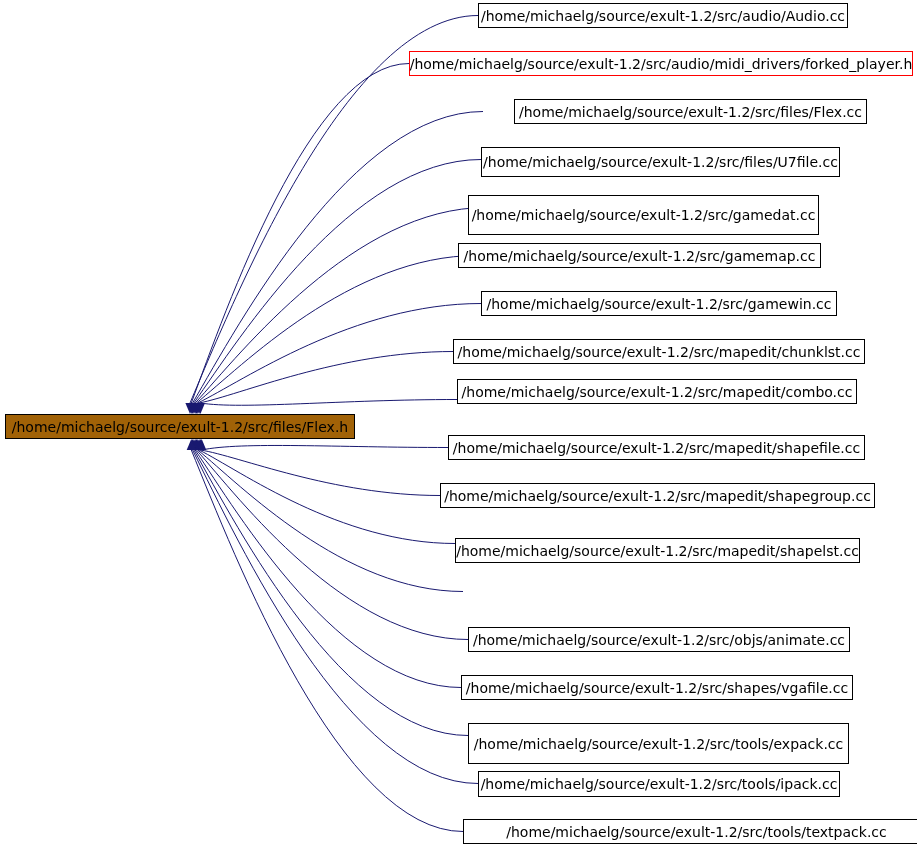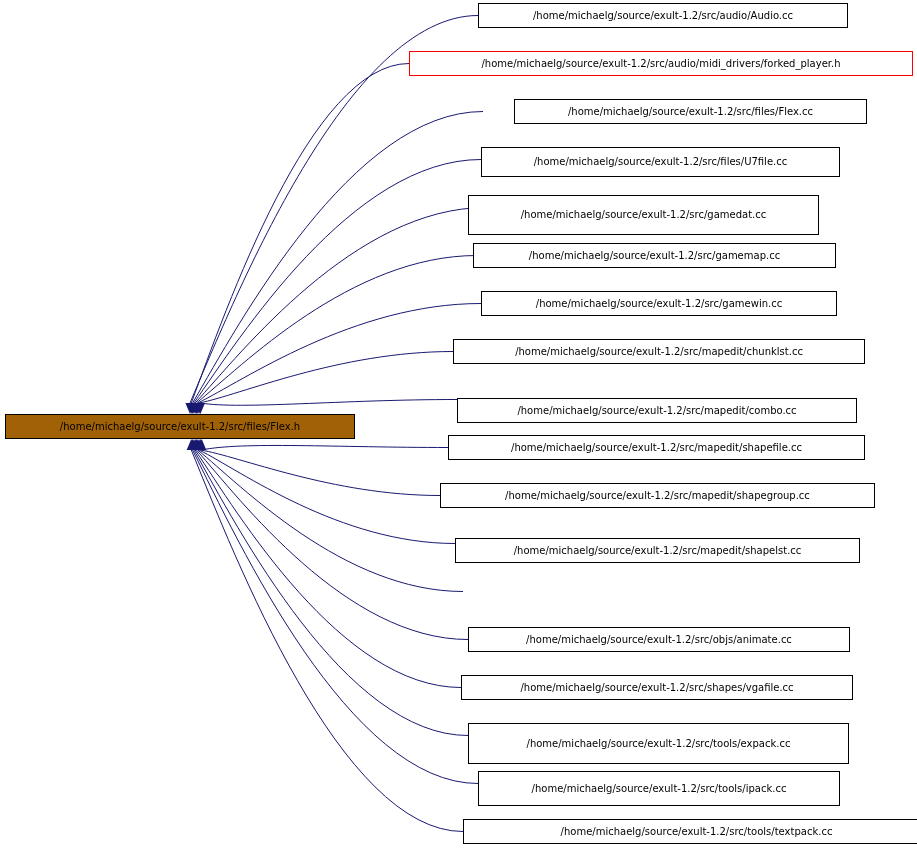--- a/index.html
+++ b/index.html
@@ -31,21 +31,21 @@
   .node.root{
     background:#a16207;
     border:1px solid #000000;
   }
   .node.highlight{
     border:1px solid #ff0000;
   }
   .node .lbl{
     display:block;
     padding:0 6px;
-    font-size:10px;
+    font-size:14px;
     color:#000000;
   }
 </style>
 </head>
 <body>
 
 <div id="graph">
   <svg id="edges" viewBox="0 0 917 851" width="917" height="851" xmlns="http://www.w3.org/2000/svg">
       <path d="M478,15.5 C348.4,15.5 236.07999999999998,294.45 190,403" fill="none" stroke="#191970" stroke-width="1"></path>
       <polygon points="190,414 185.4,403 194.6,403" fill="#191970"></polygon>
@@ -95,49 +95,49 @@
     </div>
     <div class="node" style="left: 483px; top: 99px; width: 353px; height: 25px; margin-left: 31px;">
       <span class="lbl">/home/michaelg/source/exult-1.2/src/files/Flex.cc</span>
     </div>
     <div class="node" style="left: 481px; top: 147px; width: 359px; height: 30px;">
       <span class="lbl">/home/michaelg/source/exult-1.2/src/files/U7file.cc</span>
     </div>
     <div class="node" style="left: 468px; top: 195px; width: 351px; height: 40px;">
       <span class="lbl">/home/michaelg/source/exult-1.2/src/gamedat.cc</span>
     </div>
-    <div class="node" style="left: 473px; top: 243px; width: 363px; height: 25px;">
+    <div class="node" style="left: 458px; top: 243px; width: 363px; height: 25px;">
       <span class="lbl">/home/michaelg/source/exult-1.2/src/gamemap.cc</span>
     </div>
     <div class="node" style="left: 481px; top: 291px; width: 356px; height: 25px;">
       <span class="lbl">/home/michaelg/source/exult-1.2/src/gamewin.cc</span>
     </div>
     <div class="node" style="left: 453px; top: 339px; width: 412px; height: 25px;">
       <span class="lbl">/home/michaelg/source/exult-1.2/src/mapedit/chunklst.cc</span>
     </div>
-    <div class="node" style="left: 457px; top: 398px; width: 400px; height: 25px;">
+    <div class="node" style="left: 457px; top: 379px; width: 400px; height: 25px;">
       <span class="lbl">/home/michaelg/source/exult-1.2/src/mapedit/combo.cc</span>
     </div>
     <div class="node" style="left: 448px; top: 435px; width: 417px; height: 25px;">
       <span class="lbl">/home/michaelg/source/exult-1.2/src/mapedit/shapefile.cc</span>
     </div>
     <div class="node" style="left: 440px; top: 483px; width: 435px; height: 25px;">
       <span class="lbl">/home/michaelg/source/exult-1.2/src/mapedit/shapegroup.cc</span>
     </div>
     <div class="node" style="left: 455px; top: 531px; width: 405px; height: 25px; margin-top: 7px;">
       <span class="lbl">/home/michaelg/source/exult-1.2/src/mapedit/shapelst.cc</span>
     </div>
     <div class="node" style="left: 468px; top: 627px; width: 382px; height: 25px;">
       <span class="lbl">/home/michaelg/source/exult-1.2/src/objs/animate.cc</span>
     </div>
     <div class="node" style="left: 461px; top: 675px; width: 392px; height: 25px;">
       <span class="lbl">/home/michaelg/source/exult-1.2/src/shapes/vgafile.cc</span>
     </div>
     <div class="node" style="left: 468px; top: 723px; width: 381px; height: 41px;">
       <span class="lbl">/home/michaelg/source/exult-1.2/src/tools/expack.cc</span>
     </div>
-    <div class="node" style="left: 478px; top: 771px; width: 362px; height: 35px;">
+    <div class="node" style="left: 478px; top: 771px; width: 362px; height: 26px;">
       <span class="lbl">/home/michaelg/source/exult-1.2/src/tools/ipack.cc</span>
     </div>
     <div class="node" style="left: 463px; top: 819px; width: 467px; height: 25px;">
       <span class="lbl">/home/michaelg/source/exult-1.2/src/tools/textpack.cc</span>
     </div>
   </div>
 
 </body></html>

